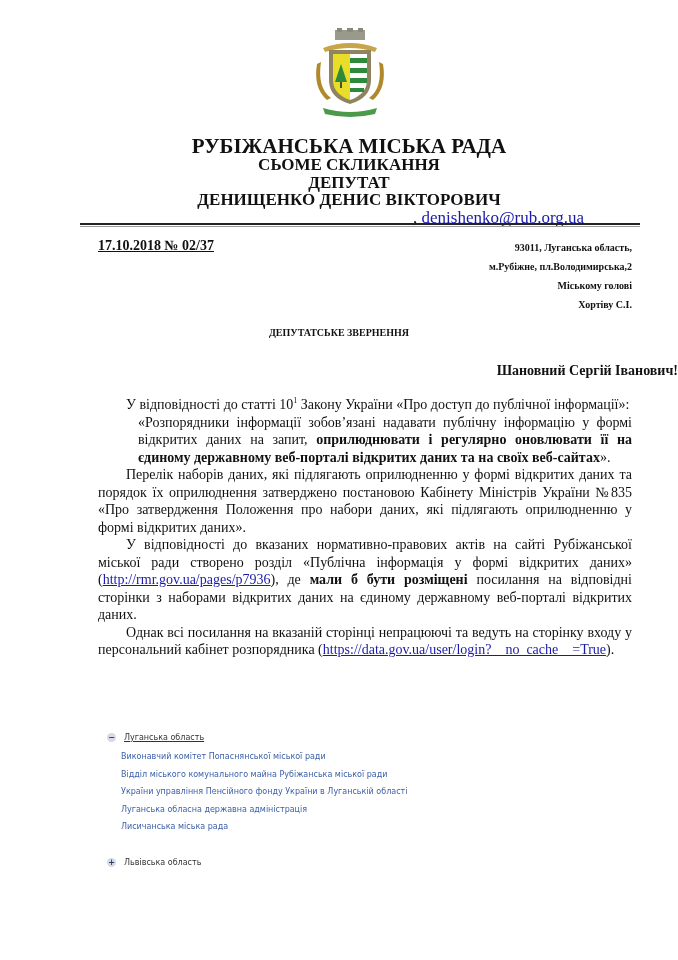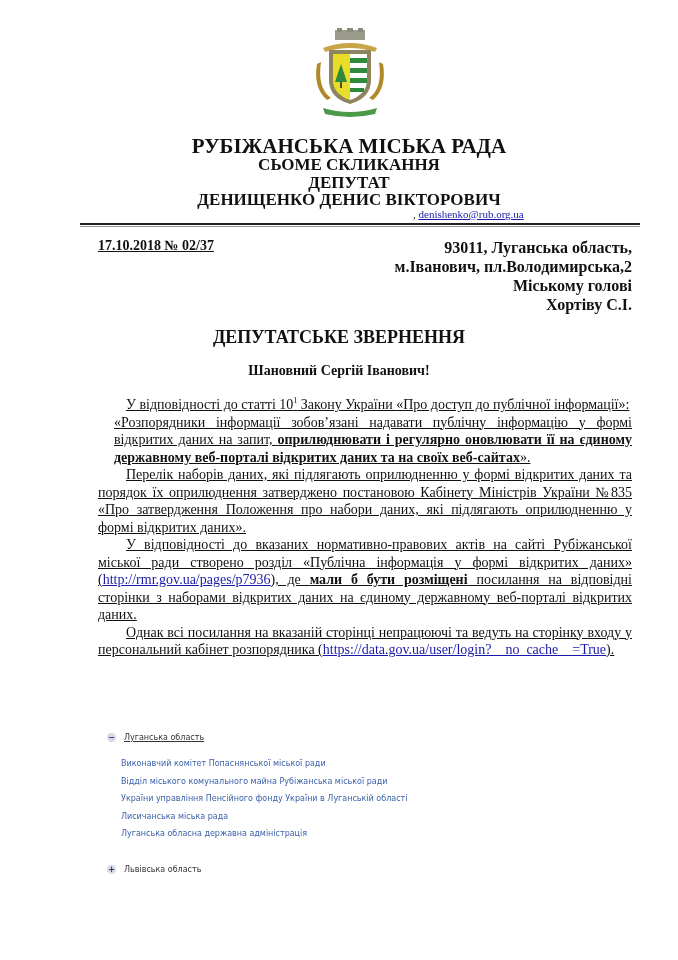--- a/index.html
+++ b/index.html
@@ -4,41 +4,41 @@
 <style>
   html, body { margin: 0; padding: 0; background: #ffffff; }
   body { width: 678px; height: 960px; position: relative; overflow: hidden;
          font-family: "Liberation Serif", serif; color: #111; }
   .crest { position: absolute; left: 313px; top: 28px; width: 74px; height: 92px; }
   .hdr { position: absolute; left: 0; width: 678px; text-align: center; font-weight: bold; color: #111; }
   .hdr1 { top: 134px; font-size: 21px; left: 10px; }
   .hdr2 { top: 155px; font-size: 17px; left: 10px; }
   .hdr3 { top: 173px; font-size: 17px; left: 10px; }
   .hdr4 { top: 190px; font-size: 17px; left: 10px; }
-  .email-line { position: absolute; top: 208px; left: 413px; font-size: 11px; }
+  .email-line { position: absolute; top: 208px; left: 413px; font-size: 17px; }
   .email-line a { color: #1a1aa8; text-decoration: underline; }
   .rule { position: absolute; left: 80px; width: 560px; top: 223px; height: 2px; background: #222; }
   .rule2 { position: absolute; left: 80px; width: 560px; top: 226px; height: 1px; background: #999; }
   .date { position: absolute; left: 98px; top: 238px; font-size: 14px; font-weight: bold; text-decoration: underline; }
-  .addr { position: absolute; right: 46px; top: 238px; text-align: right; font-size: 16px; font-weight: bold; line-height: 19px; }
-  .title { position: absolute; left: 0; width: 678px; text-align: center; top: 327px; font-size: 18px; font-weight: bold; }
-  .greet { position: absolute; left: 0; width: 678px; text-align: center; top: 363px; font-size: 14px; font-weight: bold; }
+  .addr { position: absolute; right: 46px; top: 238px; text-align: right; font-size: 10px; font-weight: bold; line-height: 19px; }
+  .title { position: absolute; left: 0; width: 678px; text-align: center; top: 327px; font-size: 10px; font-weight: bold; }
+  .greet { position: absolute; left: 0; width: 678px; text-align: right; top: 363px; font-size: 14px; font-weight: bold; }
   .body { position: absolute; left: 98px; width: 534px; top: 396px; font-size: 14px; line-height: 17.5px; text-align: justify; }
-  .body p { margin: 0; text-indent: 28px; text-decoration: underline; }
-  .body p.quote { margin-left: 16px; text-indent: 0; }
+  .body p { margin: 0; text-indent: 28px; }
+  .body p.quote { margin-left: 40px; text-indent: 0; }
   .body a { color: #1a1aa8; text-decoration: underline; }
   .body b { font-weight: bold; }
   sup { font-size: 8px; line-height: 0; }
   .tree { position: absolute; left: 107px; top: 730px; width: 400px; font-family: "DejaVu Sans", sans-serif; font-size: 8px; }
   .tree-row { display: flex; align-items: center; height: 14px; }
   .toggle { width: 9px; height: 9px; border-radius: 50%; background: #d6dae6; color: #2a3a6a; font-size: 8px; line-height: 9px; text-align: center; margin-right: 8px; font-weight: bold; }
   .region-label { color: #333; }
   .region-label.open { text-decoration: underline; }
   .tree-item { color: #3a5fa8; height: 17.5px; line-height: 17.5px; padding-left: 14px; }
-  .tree-items { margin-top: 11px; }
+  .tree-items { margin-top: 4px; }
   .tree-row.second { margin-top: 20px; }
 </style>
 </head>
 <body>
 
 <svg class="crest" viewBox="0 0 74 92">
   <rect x="22" y="2" width="30" height="10" fill="#9a9a8a"></rect>
   <rect x="24" y="0" width="5" height="4" fill="#8a8a7a"></rect>
   <rect x="34" y="0" width="6" height="4" fill="#8a8a7a"></rect>
   <rect x="45" y="0" width="5" height="4" fill="#8a8a7a"></rect>
@@ -61,21 +61,21 @@
 <div class="hdr hdr2">СЬОМЕ СКЛИКАННЯ</div>
 <div class="hdr hdr3">ДЕПУТАТ</div>
 <div class="hdr hdr4">ДЕНИЩЕНКО ДЕНИС ВІКТОРОВИЧ</div>
 <div class="email-line"><span>, </span><a>denishenko@rub.org.ua</a></div>
 <div class="rule"></div>
 <div class="rule2"></div>
 
 <div class="date">17.10.2018  №  02/37</div>
 <div class="addr">
   <div>93011, Луганська область,</div>
-  <div>м.Іванович, пл.Володимирська,2</div>
+  <div>м.Рубіжне, пл.Володимирська,2</div>
   <div>Міському голові</div>
   <div>Хортіву С.І.</div>
 </div>
 
 <div class="title">ДЕПУТАТСЬКЕ ЗВЕРНЕННЯ</div>
 <div class="greet">Шановний Сергій Іванович!</div>
 
 <div class="body">
   <p><span>У відповідності до статті 10</span><sup>1</sup><span> Закону України «Про доступ до публічної інформації»:</span></p>
   <p class="quote"><span>«Розпорядники інформації зобов’язані надавати публічну інформацію у формі відкритих даних на запит, </span><b>оприлюднювати і регулярно оновлювати її на єдиному державному веб-порталі відкритих даних та на своїх веб-сайтах</b><span>».</span></p>
@@ -86,20 +86,20 @@
 
 <div class="tree">
   <div class="tree-row">
     <span class="toggle">−</span>
     <span class="region-label open">Луганська область</span>
   </div>
   <div class="tree-items">
     <div class="tree-item">Виконавчий комітет Попаснянської міської ради</div>
     <div class="tree-item">Відділ міського комунального майна Рубіжанська міської ради</div>
     <div class="tree-item">України управління Пенсійного фонду України в Луганській області</div>
+    <div class="tree-item">Луганська обласна державна адміністрація</div>
     <div class="tree-item">Лисичанська міська рада</div>
-    <div class="tree-item">Луганська обласна державна адміністрація</div>
   </div>
   <div class="tree-row second">
     <span class="toggle">+</span>
     <span class="region-label">Львівська область</span>
   </div>
 </div>
 
 </body></html>

